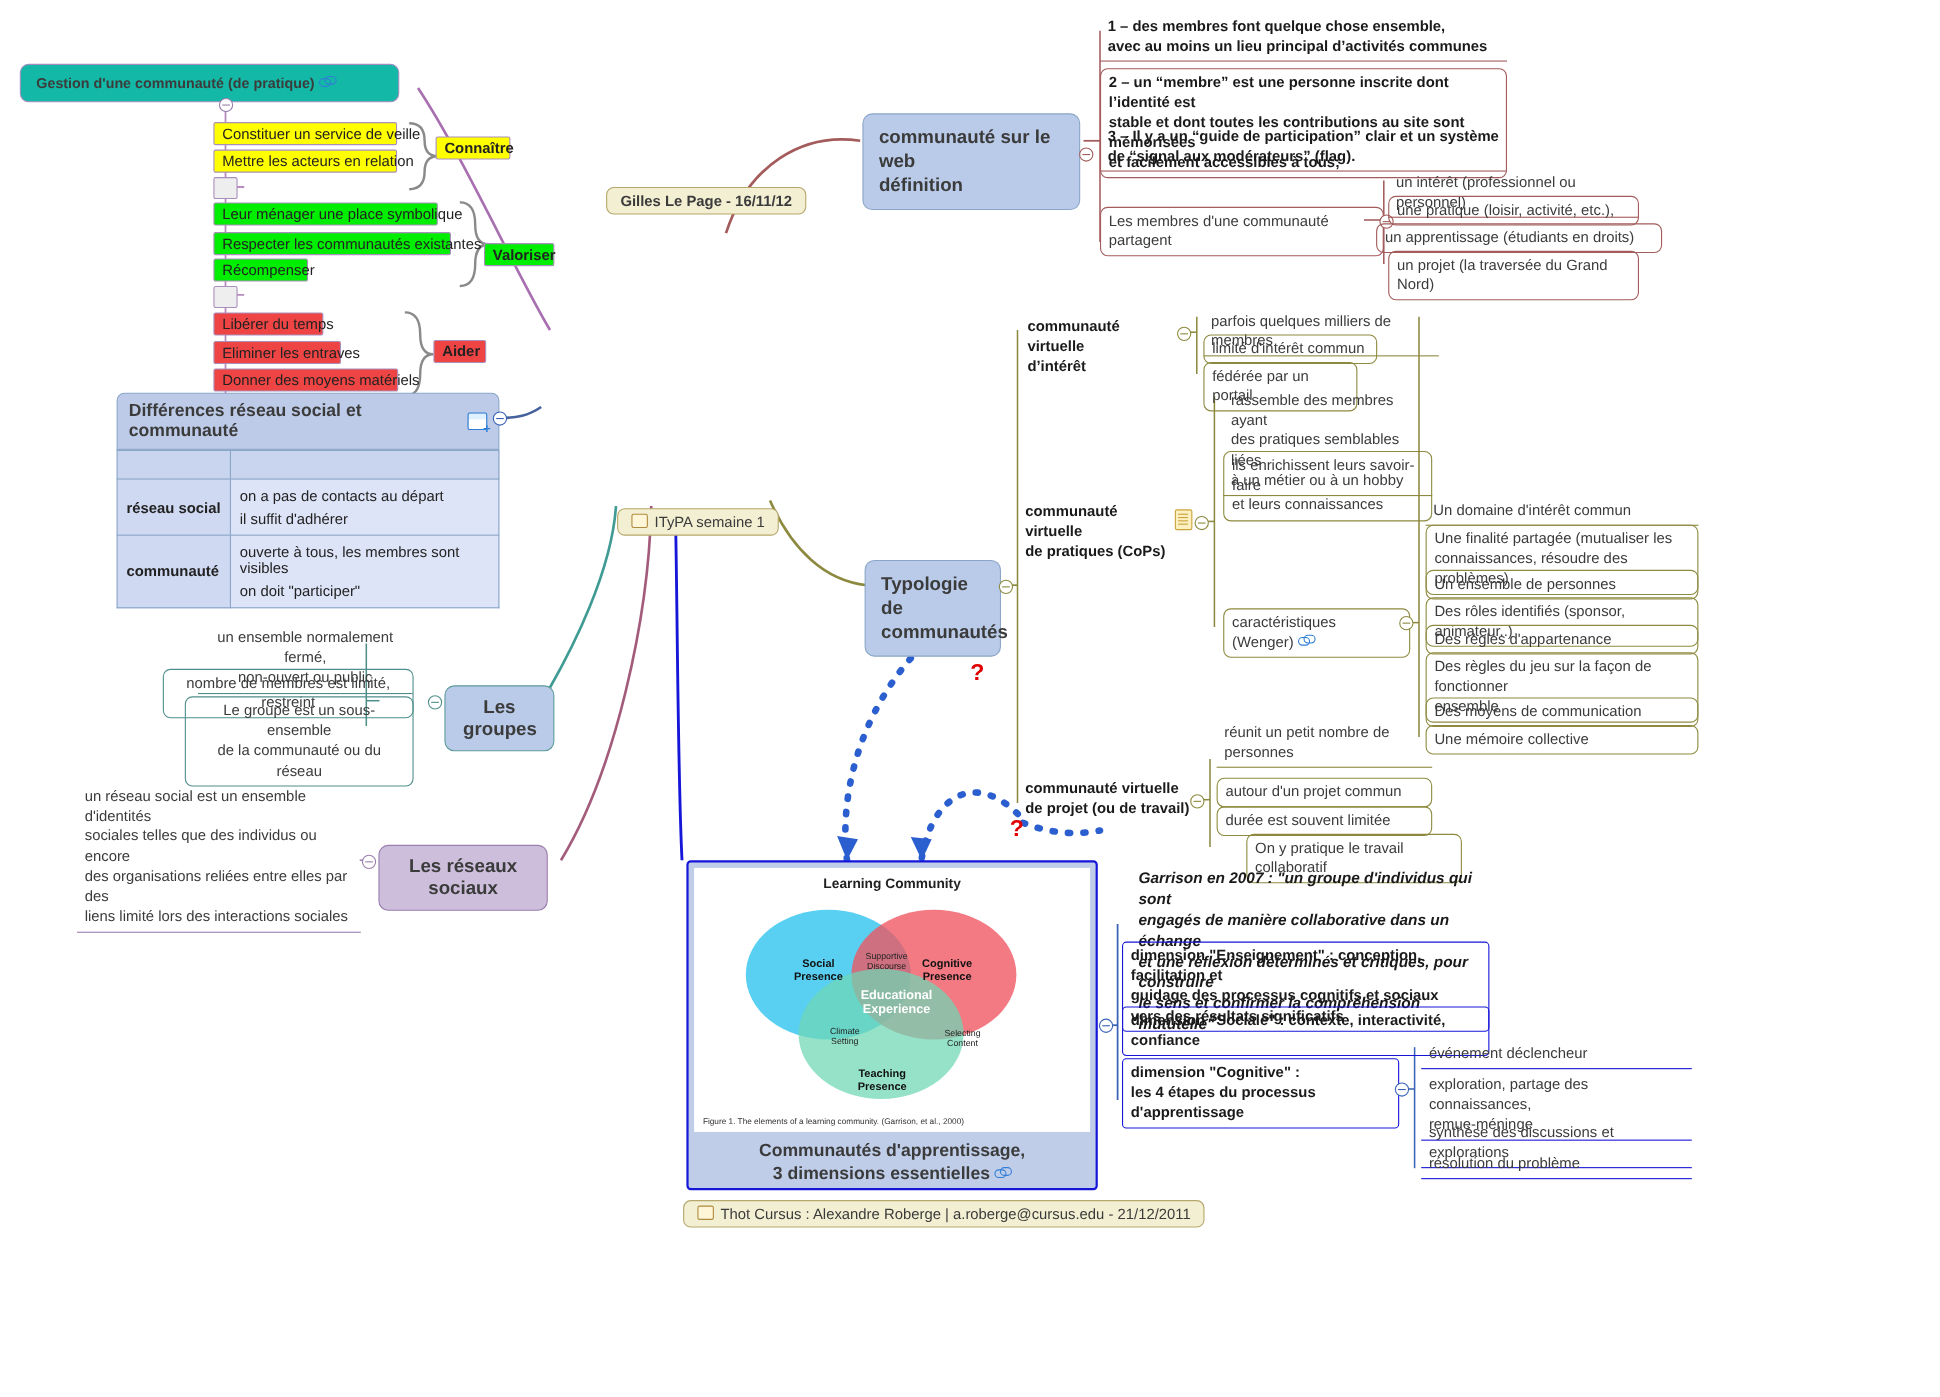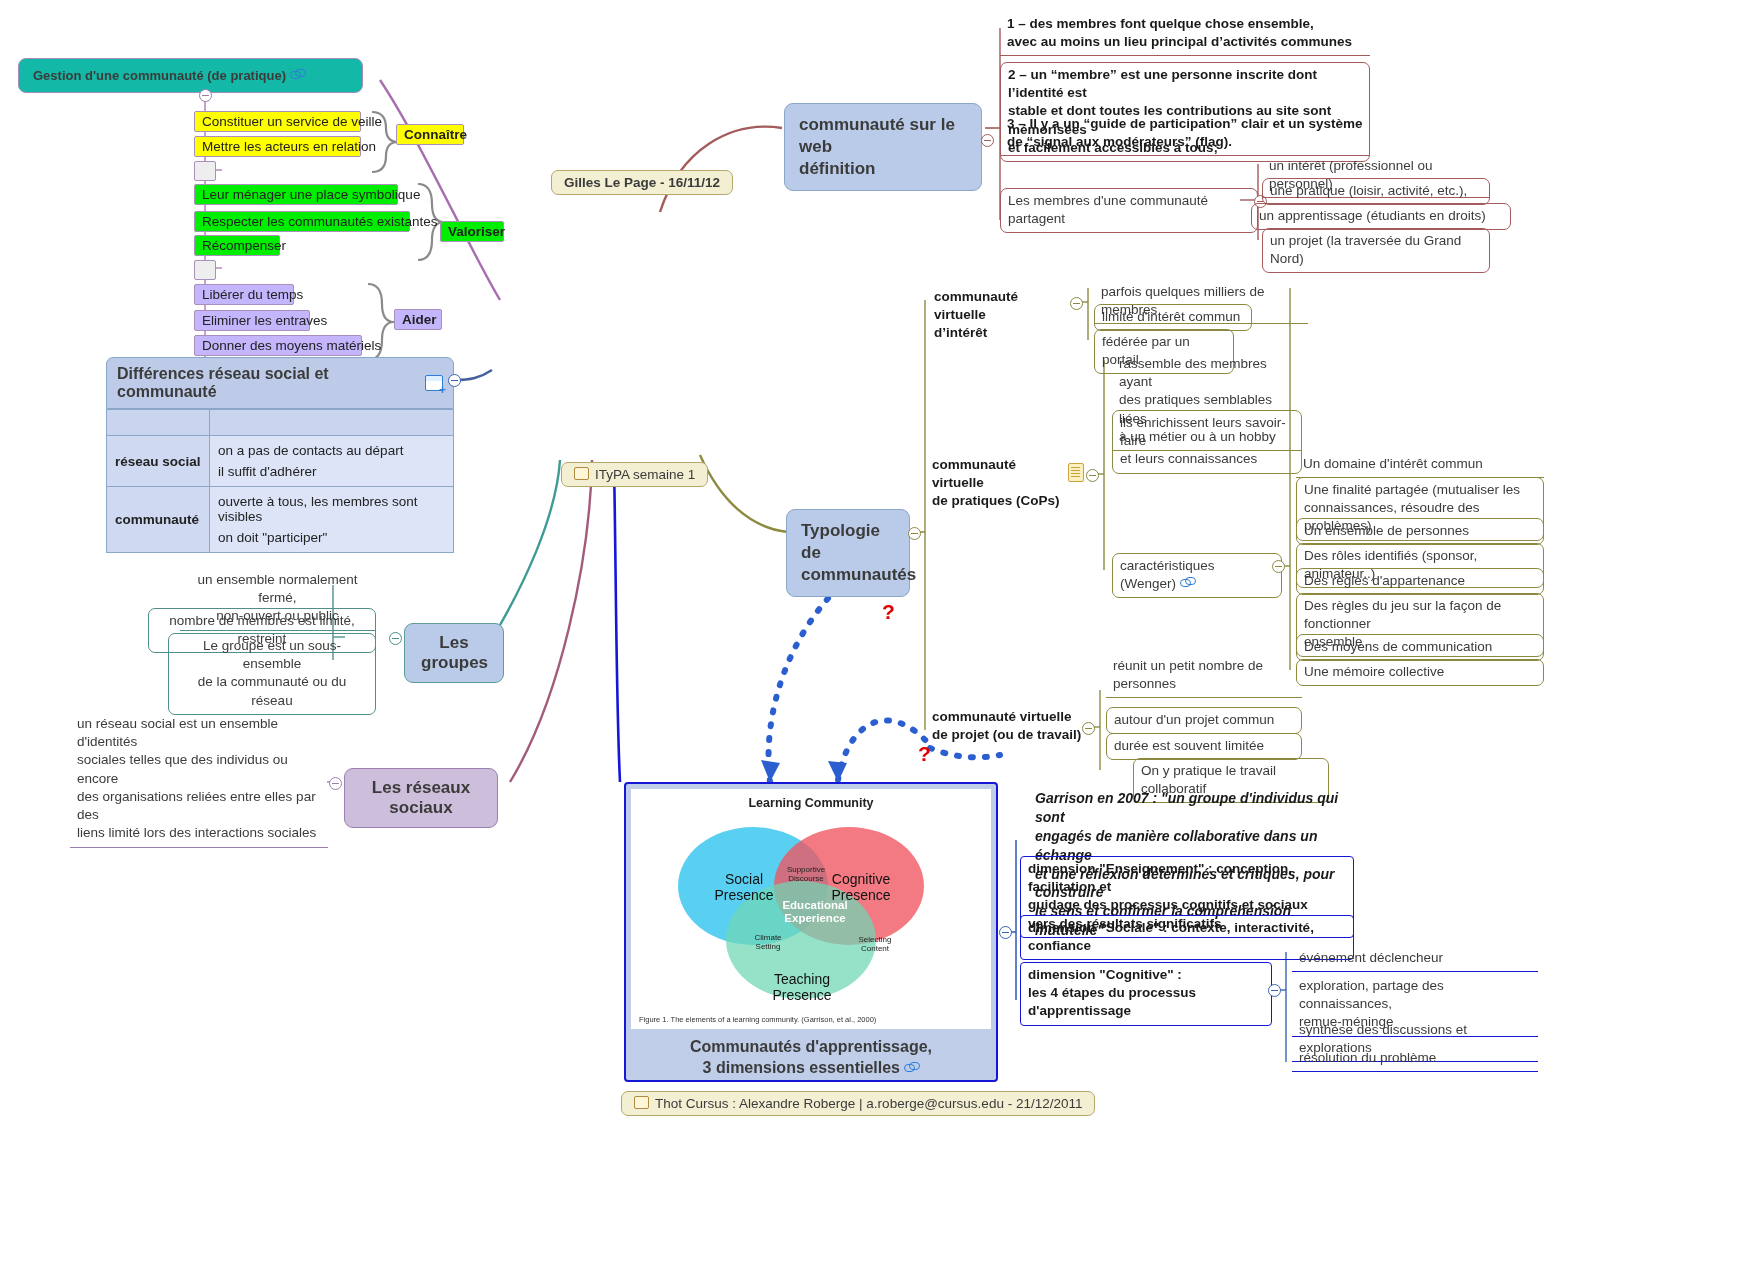--- a/index.html
+++ b/index.html
@@ -51,21 +51,21 @@
   .ital-bold{font-weight:bold;font-style:italic;font-size:14px;color:#1a1a1a;}
 
   
   .cbox{
     position:absolute;border:1.3px solid #a98fbb;border-radius:2px;
     font-size:13.5px;color:#222;padding:2px 7px;box-sizing:border-box;
     white-space:nowrap;
   }
   .cbox.yellow{background:#ffff00;}
   .cbox.green{background:#00ee00;}
-  .cbox.cyan{background:#c4b5fd;}
+  .cbox.cyan{background:#ef4444;}
   .cbox.blank{background:#eeeeee;}
   .cbox.bold{font-weight:bold;}
 
   
   #central{
     position:absolute;left:487px;top:202px;width:252px;height:252px;
     border-radius:50%;background:#a9e5a0;border:1.6px solid #7cc273;
     display:flex;flex-direction:column;align-items:center;
   }
   #central .ctitle{
@@ -126,21 +126,21 @@
   }
   #lcimg{background:#fff;height:240px;position:relative;}
   #lcimg .lctitle{
     text-align:center;font-size:12.5px;font-weight:bold;color:#222;padding-top:7px;
     font-family:"Liberation Sans",sans-serif;
   }
   .ellipse{position:absolute;border-radius:50%;}
   #e-social{left:47px;top:38px;width:150px;height:118px;background:rgba(60,200,240,.85);}
   #e-cog{left:143px;top:38px;width:150px;height:118px;background:rgba(240,85,95,.78);}
   #e-teach{left:95px;top:92px;width:150px;height:118px;background:rgba(110,215,180,.72);}
-  .lclab{position:absolute;text-align:center;font-size:14px;font-weight:normal;color:#111;line-height:1.15;}
+  .lclab{position:absolute;text-align:center;font-size:10px;font-weight:bold;color:#111;line-height:1.15;}
   .lclab.small{font-weight:normal;font-size:8px;color:#222;}
   .lclab.white{color:#fff;font-size:11.5px;font-weight:bold;}
   #lcfig{position:absolute;left:8px;bottom:5px;font-size:7.5px;color:#333;font-weight:bold;}
   #lcfig span{font-weight:normal;}
   #lccaption{
     text-align:center;font-size:16px;font-weight:bold;color:#3b3b3b;
     padding-top:8px;line-height:1.3;
   }
 
   .linkico{display:inline-block;width:15px;height:13px;position:relative;vertical-align:-1px;}

